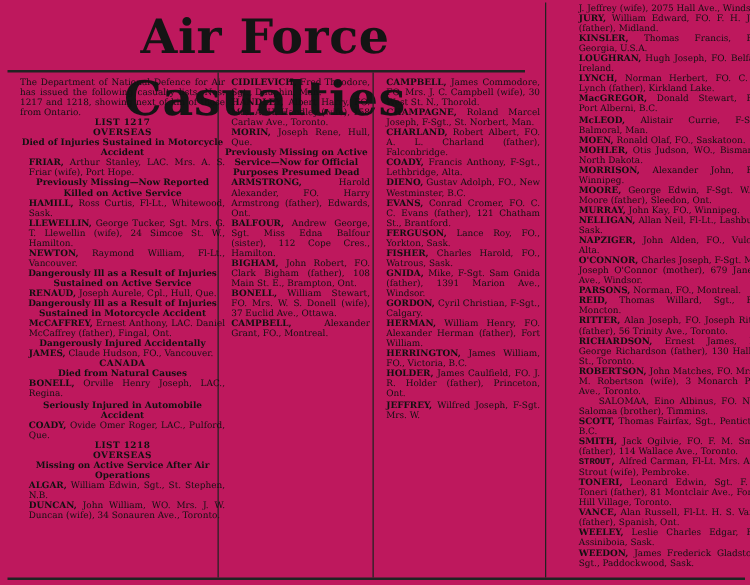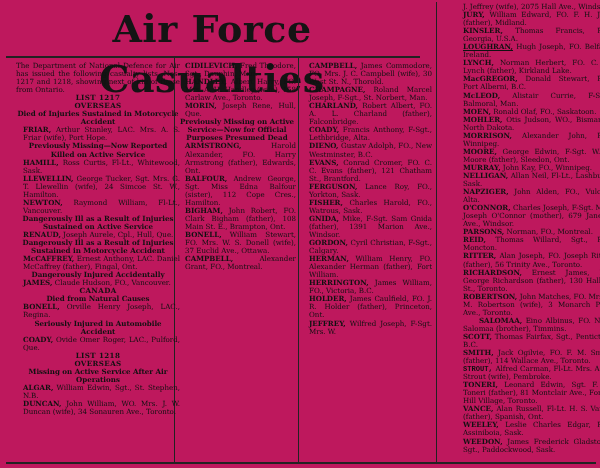--- a/index.html
+++ b/index.html
@@ -87,38 +87,38 @@
         <p class="entry"><span style="font-weight: bold;">HOLDER,</span> James Caulfield, FO. J. R. Holder (father), Princeton, Ont.</p>
         <p class="entry"><span style="font-weight: bold;">JEFFREY,</span> Wilfred Joseph, F-Sgt. Mrs. W.</p>
       </div>
   </div>
 
   <div class="col" style="left:456px;top:3px;width:156px;">
     <div id="col4">
         <p class="entry">J. Jeffrey (wife), 2075 Hall Ave., Windsor.</p>
         <p class="entry"><span style="font-weight: bold;">JURY,</span> William Edward, FO. F. H. Jury (father), Midland.</p>
         <p class="entry"><span style="font-weight: bold;">KINSLER,</span> Thomas Francis, FO., Georgia, U.S.A.</p>
-        <p class="entry"><span style="font-weight: bold; text-decoration: underline;">LOUGHRAN,</span> Hugh Joseph, FO. Belfast, Ireland.</p>
+        <p class="entry"><span style="font-weight: bold;">LOUGHRAN,</span> Hugh Joseph, FO. Belfast, Ireland.</p>
         <p class="entry"><span style="font-weight: bold;">LYNCH,</span> Norman Herbert, FO. C. D. Lynch (father), Kirkland Lake.</p>
         <p class="entry"><span style="font-weight: bold;">MacGREGOR,</span> Donald Stewart, FO., Port Alberni, B.C.</p>
         <p class="entry"><span style="font-weight: bold;">McLEOD,</span> Alistair Currie, F-Sgt., Balmoral, Man.</p>
         <p class="entry"><span style="font-weight: bold;">MOEN,</span> Ronald Olaf, FO., Saskatoon.</p>
         <p class="entry"><span style="font-weight: bold;">MOHLER,</span> Otis Judson, WO., Bismarck, North Dakota.</p>
         <p class="entry"><span style="font-weight: bold;">MORRISON,</span> Alexander John, FO., Winnipeg.</p>
         <p class="entry"><span style="font-weight: bold;">MOORE,</span> George Edwin, F-Sgt. W. F. Moore (father), Sleedon, Ont.</p>
         <p class="entry"><span style="font-weight: bold;">MURRAY,</span> John Kay, FO., Winnipeg.</p>
         <p class="entry"><span style="font-weight: bold;">NELLIGAN,</span> Allan Neil, Fl-Lt., Lashburn, Sask.</p>
         <p class="entry"><span style="font-weight: bold;">NAPZIGER,</span> John Alden, FO., Vulcan, Alta.</p>
         <p class="entry"><span style="font-weight: bold;">O'CONNOR,</span> Charles Joseph, F-Sgt. Mrs. Joseph O'Connor (mother), 679 Janette Ave., Windsor.</p>
         <p class="entry"><span style="font-weight: bold;">PARSONS,</span> Norman, FO., Montreal.</p>
         <p class="entry"><span style="font-weight: bold;">REID,</span> Thomas Willard, Sgt., FO., Moncton.</p>
         <p class="entry"><span style="font-weight: bold;">RITTER,</span> Alan Joseph, FO. Joseph Ritter (father), 56 Trinity Ave., Toronto.</p>
         <p class="entry"><span style="font-weight: bold;">RICHARDSON,</span> Ernest James, FO. George Richardson (father), 130 Hallam St., Toronto.</p>
         <p class="entry"><span style="font-weight: bold;">ROBERTSON,</span> John Matches, FO. Mrs. J. M. Robertson (wife), 3 Monarch Park Ave., Toronto.</p>
-        <p class="entry"><span style="font-weight: bold; padding-left: 16px;">SALOMAA,</span> Eino Albinus, FO. N. V. Salomaa (brother), Timmins.</p>
+        <p class="entry"><span style="font-weight: normal; padding-left: 16px;">SALOMAA,</span> Eino Albinus, FO. N. V. Salomaa (brother), Timmins.</p>
         <p class="entry"><span style="font-weight: bold;">SCOTT,</span> Thomas Fairfax, Sgt., Penticton, B.C.</p>
         <p class="entry"><span style="font-weight: bold;">SMITH,</span> Jack Ogilvie, FO. F. M. Smith (father), 114 Wallace Ave., Toronto.</p>
         <p class="entry"><span style="font-weight: bold; font-family: Liberation Mono, monospace;">STROUT,</span> Alfred Carman, Fl-Lt. Mrs. A. C. Strout (wife), Pembroke.</p>
         <p class="entry"><span style="font-weight: bold;">TONERI,</span> Leonard Edwin, Sgt. F. E. Toneri (father), 81 Montclair Ave., Forest Hill Village, Toronto.</p>
         <p class="entry"><span style="font-weight: bold;">VANCE,</span> Alan Russell, Fl-Lt. H. S. Vance (father), Spanish, Ont.</p>
         <p class="entry"><span style="font-weight: bold;">WEELEY,</span> Leslie Charles Edgar, FO., Assiniboia, Sask.</p>
         <p class="entry"><span style="font-weight: bold;">WEEDON,</span> James Frederick Gladstone, Sgt., Paddockwood, Sask.</p>
       </div>
   </div>
 </div>

